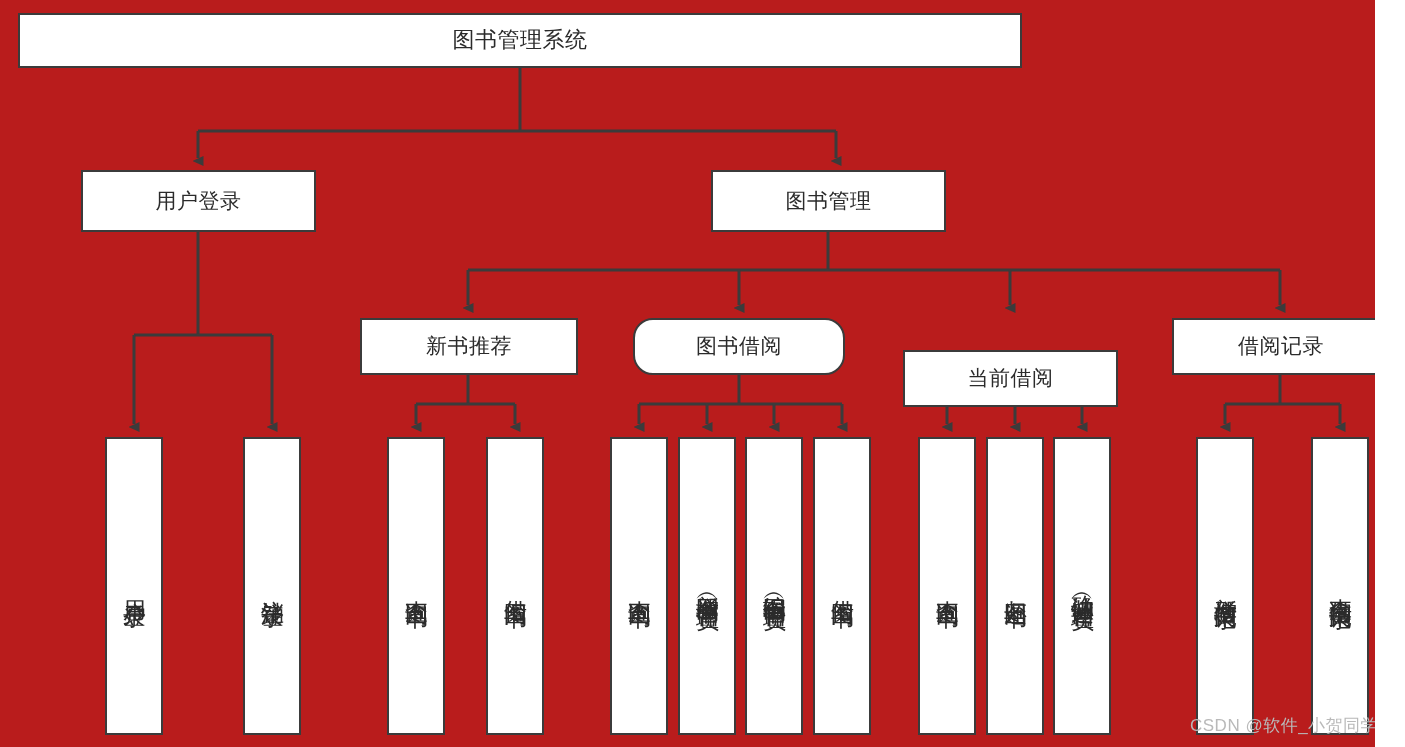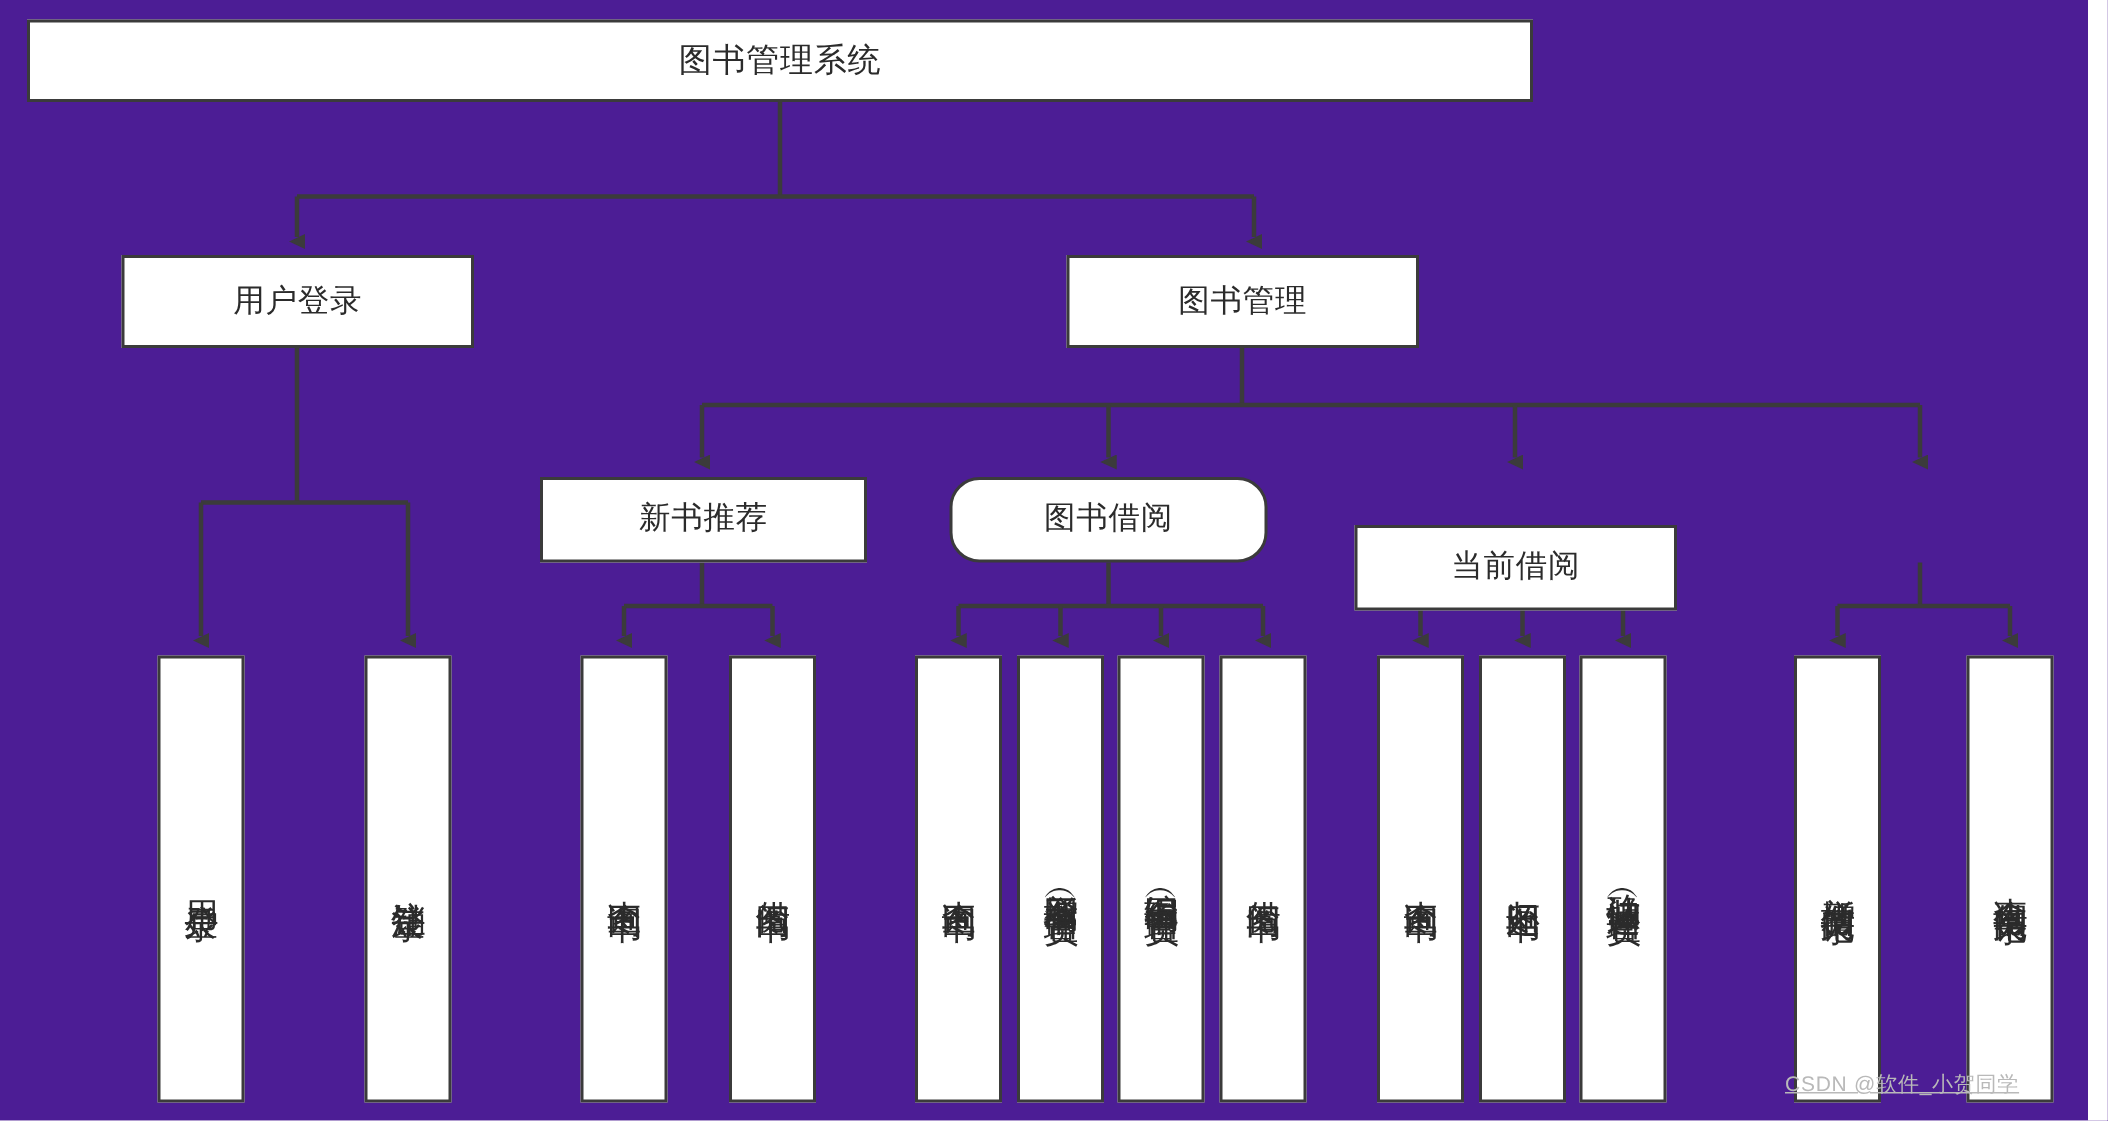--- a/index.html
+++ b/index.html
@@ -7,23 +7,22 @@
     padding: 0;
     background: #ffffff;
   }
   body {
     font-family: "Liberation Sans", "DejaVu Sans", sans-serif;
   }
   #canvas {
     position: relative;
     width: 1375px;
     height: 747px;
-    background: #4c1d95;
+    background: #b91c1c;
     overflow: hidden;
-    padding-left: 17px;
   }
   svg.wires {
     position: absolute;
     left: 0;
     top: 0;
     width: 1405px;
     height: 747px;
     pointer-events: none;
   }
   .node {
@@ -60,25 +59,24 @@
     writing-mode: vertical-rl;
     text-orientation: upright;
     font-size: 23px;
     line-height: 1.12;
     letter-spacing: 2px;
     white-space: nowrap;
   }
   .watermark {
     position: absolute;
     color: #b9b9b9;
-    font-size: 14px;
+    font-size: 17px;
     letter-spacing: 0.5px;
     white-space: nowrap;
     user-select: none;
-    text-decoration: underline;
   }
 </style>
 </head>
 <body>
 
 <div id="canvas">
 
   <svg class="wires" viewBox="0 0 1405 747" xmlns="http://www.w3.org/2000/svg">
     <defs>
       <marker id="arrow" markerWidth="10" markerHeight="11" refX="2" refY="5.5" orient="auto" markerUnits="userSpaceOnUse">
@@ -142,20 +140,23 @@
 
   <div class="node h" style="left:360px; top:318px; width:218px; height:57px;">
     <span class="lbl">新书推荐</span>
   </div>
   <div class="node h" style="left:633px; top:318px; width:212px; height:57px;border-radius:20px;">
     <span class="lbl">图书借阅</span>
   </div>
   <div class="node h" style="left:903px; top:318px; width:215px; height:57px;margin-top:32px;">
     <span class="lbl">当前借阅</span>
   </div>
+  <div class="node h" style="left:1172px; top:318px; width:218px; height:57px;">
+    <span class="lbl">借阅记录</span>
+  </div>
 
   <div class="node v" style="left:105px; top:437px; width:58px; height:298px;">
     <span class="lbl">用户登录</span>
   </div>
   <div class="node v" style="left:243px; top:437px; width:58px; height:298px;">
     <span class="lbl">注销登录</span>
   </div>
 
   <div class="node v" style="left:387px; top:437px; width:58px; height:298px;">
     <span class="lbl">查询图书</span>

